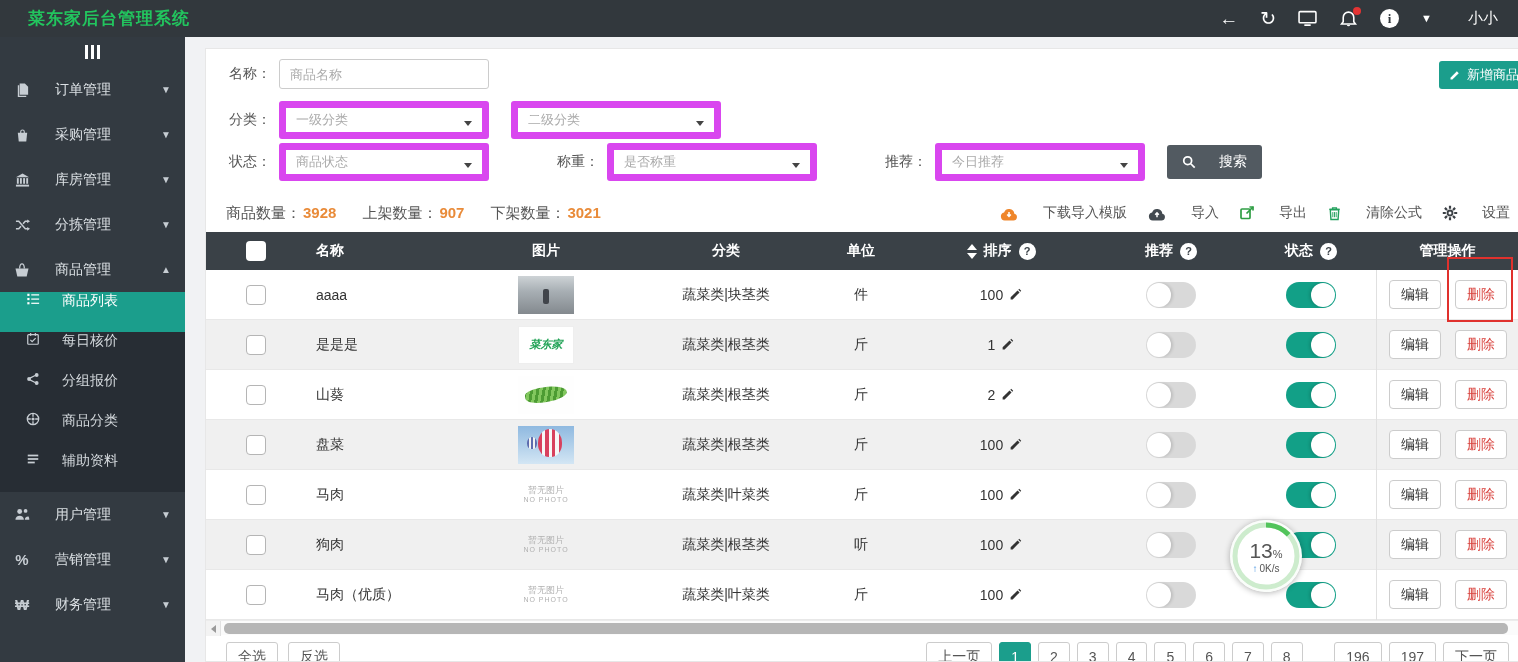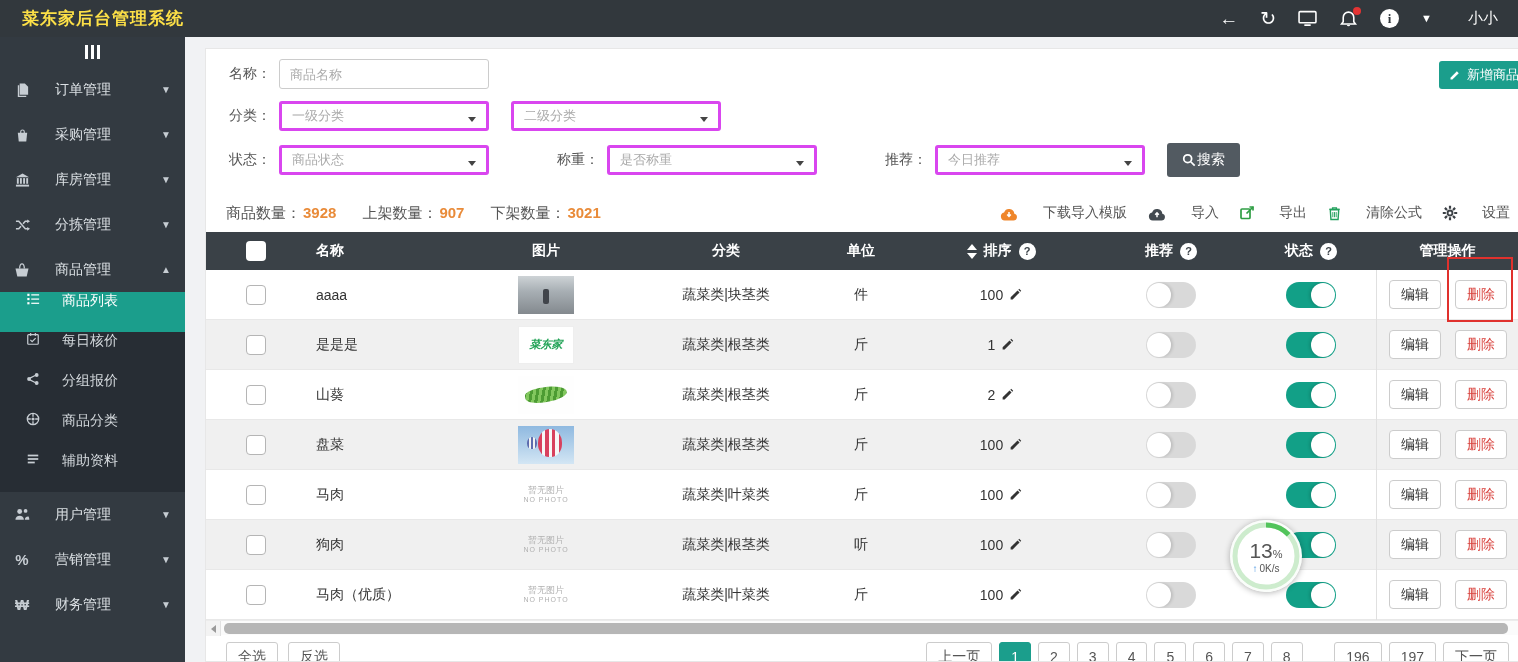--- a/index.html
+++ b/index.html
@@ -2,21 +2,21 @@
 <html><head>
 <meta charset="utf-8">
 <style>
   *{margin:0;padding:0;box-sizing:border-box;}
   html,body{width:1518px;height:662px;overflow:hidden;}
   body{font-family:"Liberation Sans","DejaVu Sans",sans-serif;background:#f1f2f4;position:relative;}
   .page{position:absolute;inset:0;}
 
   
   .topbar{position:absolute;left:0;top:0;width:1518px;height:37px;background:#32383d;display:flex;align-items:center;justify-content:space-between;z-index:10;}
-  .app-title{color:#fde047;font-size:17px;font-weight:bold;padding-left:22px;letter-spacing:1px;}
+  .app-title{color:#22c55e;font-size:17px;font-weight:bold;padding-left:28px;letter-spacing:1px;}
   .topbar-right{display:flex;align-items:center;gap:22px;padding-right:20px;color:#fff;}
   .tb-glyph{font-size:19px;color:#fff;cursor:pointer;line-height:1;}
   .tb-caret{font-size:11px;}
   .bell-wrap{position:relative;cursor:pointer;display:flex;}
   .bell-dot{position:absolute;right:-3px;top:-3px;width:8px;height:8px;border-radius:50%;background:#e33434;}
   .info-circle{width:19px;height:19px;border-radius:50%;background:#fff;color:#32383d;display:flex;align-items:center;justify-content:center;font-weight:bold;font-size:13px;font-family:"Liberation Serif",serif;cursor:pointer;}
   .username{font-size:15px;margin-left:14px;cursor:pointer;}
 
   
   .sidebar{position:absolute;left:0;top:37px;width:185px;height:625px;background:#333a41;z-index:5;}
@@ -37,24 +37,24 @@
   
   .content-card{position:absolute;left:205px;top:48px;width:1313px;height:614px;background:#fff;overflow:hidden;border:1px solid #e7e7e7;border-right:none;}
 
   
   .f-row{position:absolute;left:20px;display:flex;align-items:center;}
   .f-row.r1{top:10px;} .f-row.r2{top:52px;} .f-row.r3{top:94px;}
   .f-label{width:45px;text-align:right;font-size:14px;color:#555;margin-right:8px;white-space:nowrap;}
   .f-label.mid{width:47px;margin-left:63px;}
   .text-input{width:210px;height:30px;border:1px solid #ccc;border-radius:3px;padding:0 10px;font-size:13px;color:#333;font-family:inherit;}
   .text-input::placeholder{color:#aaa;}
-  .select{width:210px;height:30px;border:3px solid #d946ef;border-radius:3px;background:#fff;display:flex;align-items:center;padding:12px 10px;font-size:13px;color:#aaa;position:relative;cursor:pointer;}
+  .select{width:210px;height:30px;border:7px solid #d946ef;border-radius:3px;background:#fff;display:flex;align-items:center;padding:12px 10px;font-size:13px;color:#aaa;position:relative;cursor:pointer;}
   .select .sel-caret{position:absolute;right:10px;top:13px;width:0;height:0;border-left:4px solid transparent;border-right:4px solid transparent;border-top:5px solid #444;}
   .select.sel2{margin-left:22px;}
-  .search-btn{margin-left:22px;height:34px;padding:0 15px;background:#525a61;border:none;border-radius:3px;color:#fff;font-size:14px;display:flex;align-items:center;gap:1px;cursor:pointer;font-family:inherit;}
+  .search-btn{margin-left:22px;height:34px;padding:0 15px;background:#525a61;border:none;border-radius:3px;color:#fff;font-size:14px;display:flex;align-items:center;gap:23px;cursor:pointer;font-family:inherit;}
   .add-btn{position:absolute;left:1233px;top:12px;width:110px;height:28px;background:#1b9e8c;border:none;border-radius:3px;color:#fff;font-size:13px;display:flex;align-items:center;gap:6px;padding:0 10px;cursor:pointer;font-family:inherit;}
 
   
   .stats-row{position:absolute;left:20px;top:152px;display:flex;gap:26px;font-size:15px;color:#555;align-items:center;height:24px;}
   .stat-num{color:#e98b39;font-weight:bold;margin-left:2px;}
   .toolbar{position:absolute;right:8px;top:152px;display:flex;gap:20px;align-items:center;height:24px;}
   .tool-item{display:flex;align-items:center;gap:24px;font-size:14px;color:#555;cursor:pointer;white-space:nowrap;}
 
   
   .thead{position:absolute;left:0;top:183px;width:1313px;height:38px;background:#3a4147;display:flex;align-items:center;color:#fff;font-size:14px;font-weight:bold;}

